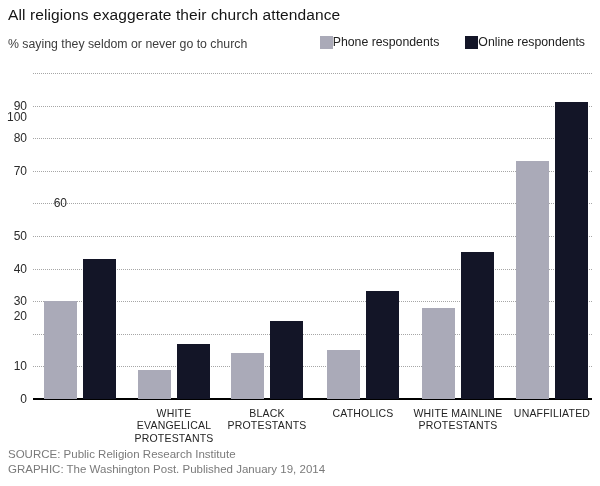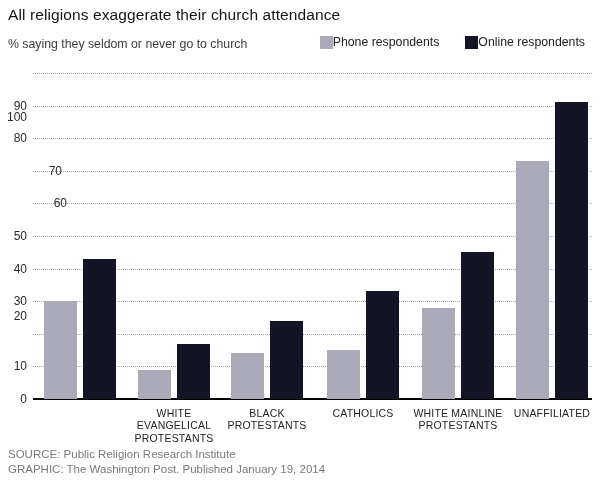--- a/index.html
+++ b/index.html
@@ -104,21 +104,21 @@
       <div class="ytick" style="left: 0px; top: 249px;">20</div>
       <div class="gridline" style="left: 33px; width: 559px; top: 241.2px;"></div>
       <div class="ytick" style="left: 0px; top: 234.2px;">30</div>
       <div class="gridline" style="left: 33px; width: 559px; top: 208.6px;"></div>
       <div class="ytick" style="left: 0px; top: 201.6px;">40</div>
       <div class="gridline" style="left: 33px; width: 559px; top: 176px;"></div>
       <div class="ytick" style="left: 0px; top: 169px;">50</div>
       <div class="gridline" style="left: 33px; width: 559px; top: 143.4px;"></div>
       <div class="ytick" style="left: 0px; top: 136.4px; padding-left: 40px;">60</div>
       <div class="gridline" style="left: 33px; width: 559px; top: 110.8px;"></div>
-      <div class="ytick" style="left: 0px; top: 103.8px; margin-left: 35px;">70</div>
+      <div class="ytick" style="left: 0px; top: 103.8px;">70</div>
       <div class="gridline" style="left: 33px; width: 559px; top: 78.2px;"></div>
       <div class="ytick" style="left: 0px; top: 71.2px;">80</div>
       <div class="gridline" style="left: 33px; width: 559px; top: 45.6px;"></div>
       <div class="ytick" style="left: 0px; top: 38.6px;">90</div>
       <div class="gridline" style="left: 33px; width: 559px; top: 13px;"></div>
       <div class="ytick" style="left: 0px; top: 6px; margin-top: 44px;">100</div>
       <div class="bar" style="left: 44px; width: 33px; top: 241.2px; height: 97.8px; background: rgb(170, 170, 184);"></div>
       <div class="bar" style="left: 83px; width: 33px; top: 198.82px; height: 140.18px; background: rgb(19, 21, 39);"></div>
       <div class="bar" style="left: 138px; width: 33px; top: 309.66px; height: 29.34px; background: rgb(170, 170, 184);"></div>
       <div class="bar" style="left: 177px; width: 33px; top: 283.58px; height: 55.42px; background: rgb(19, 21, 39);"></div>

